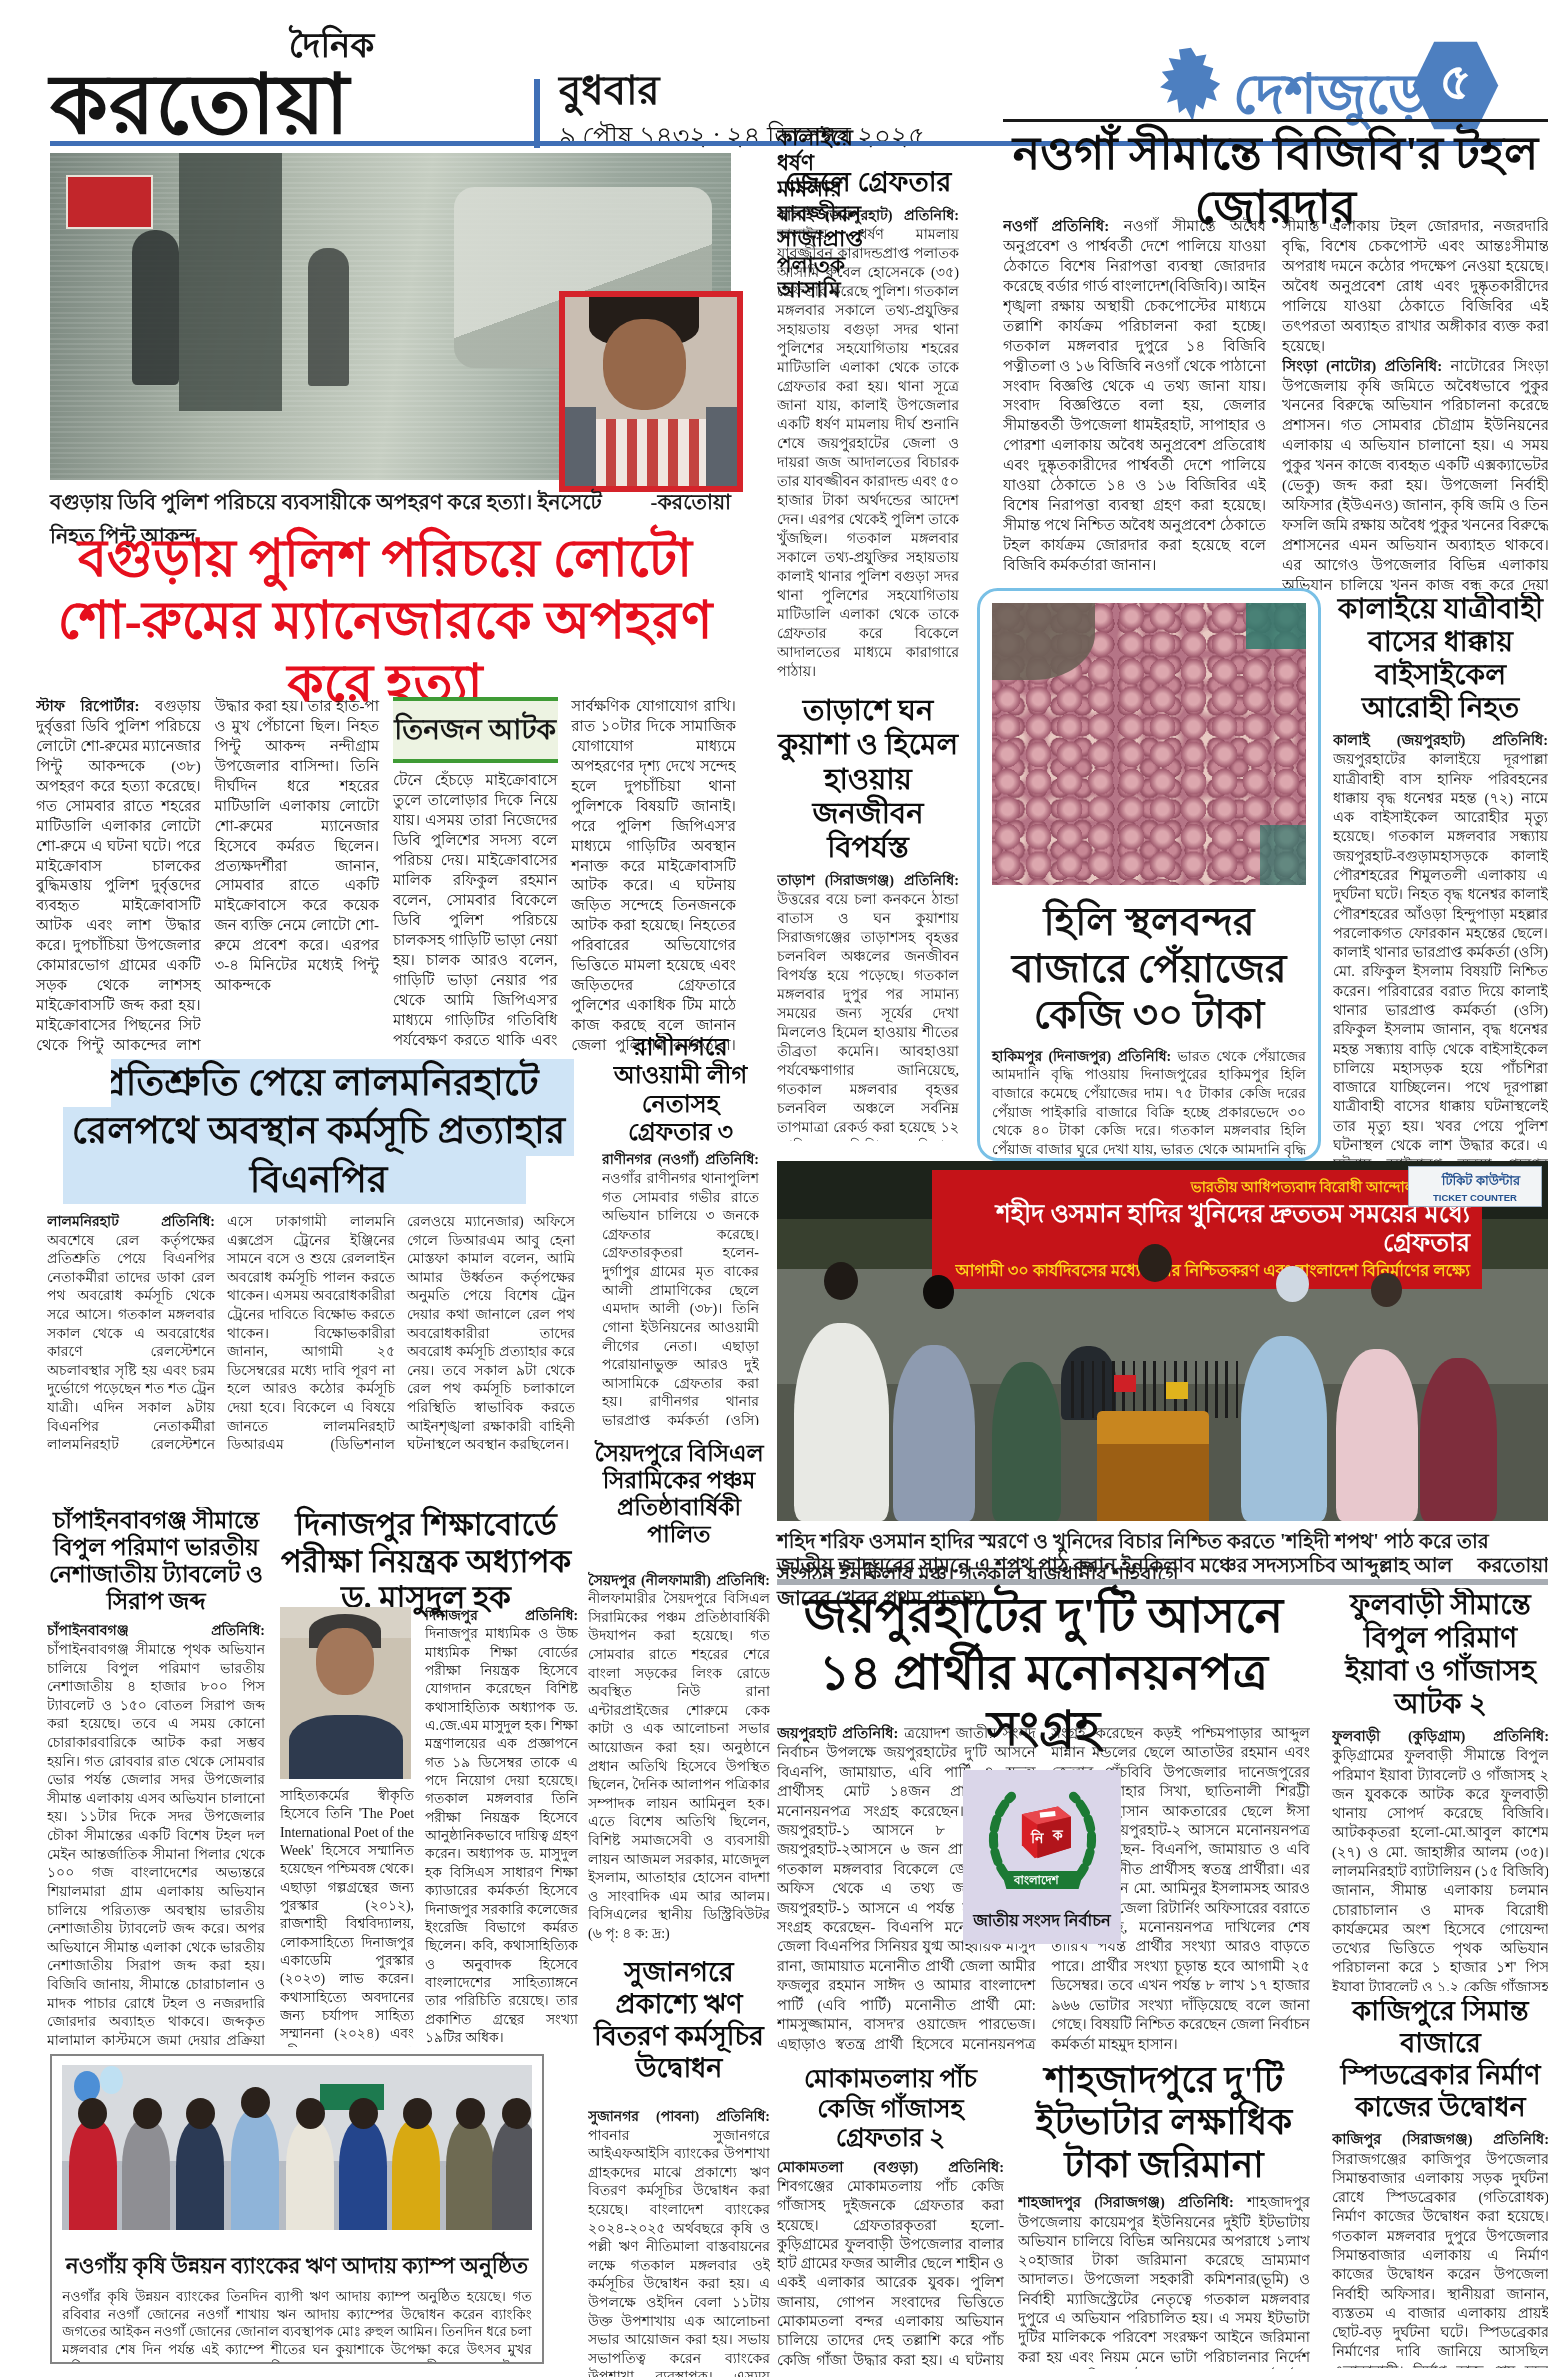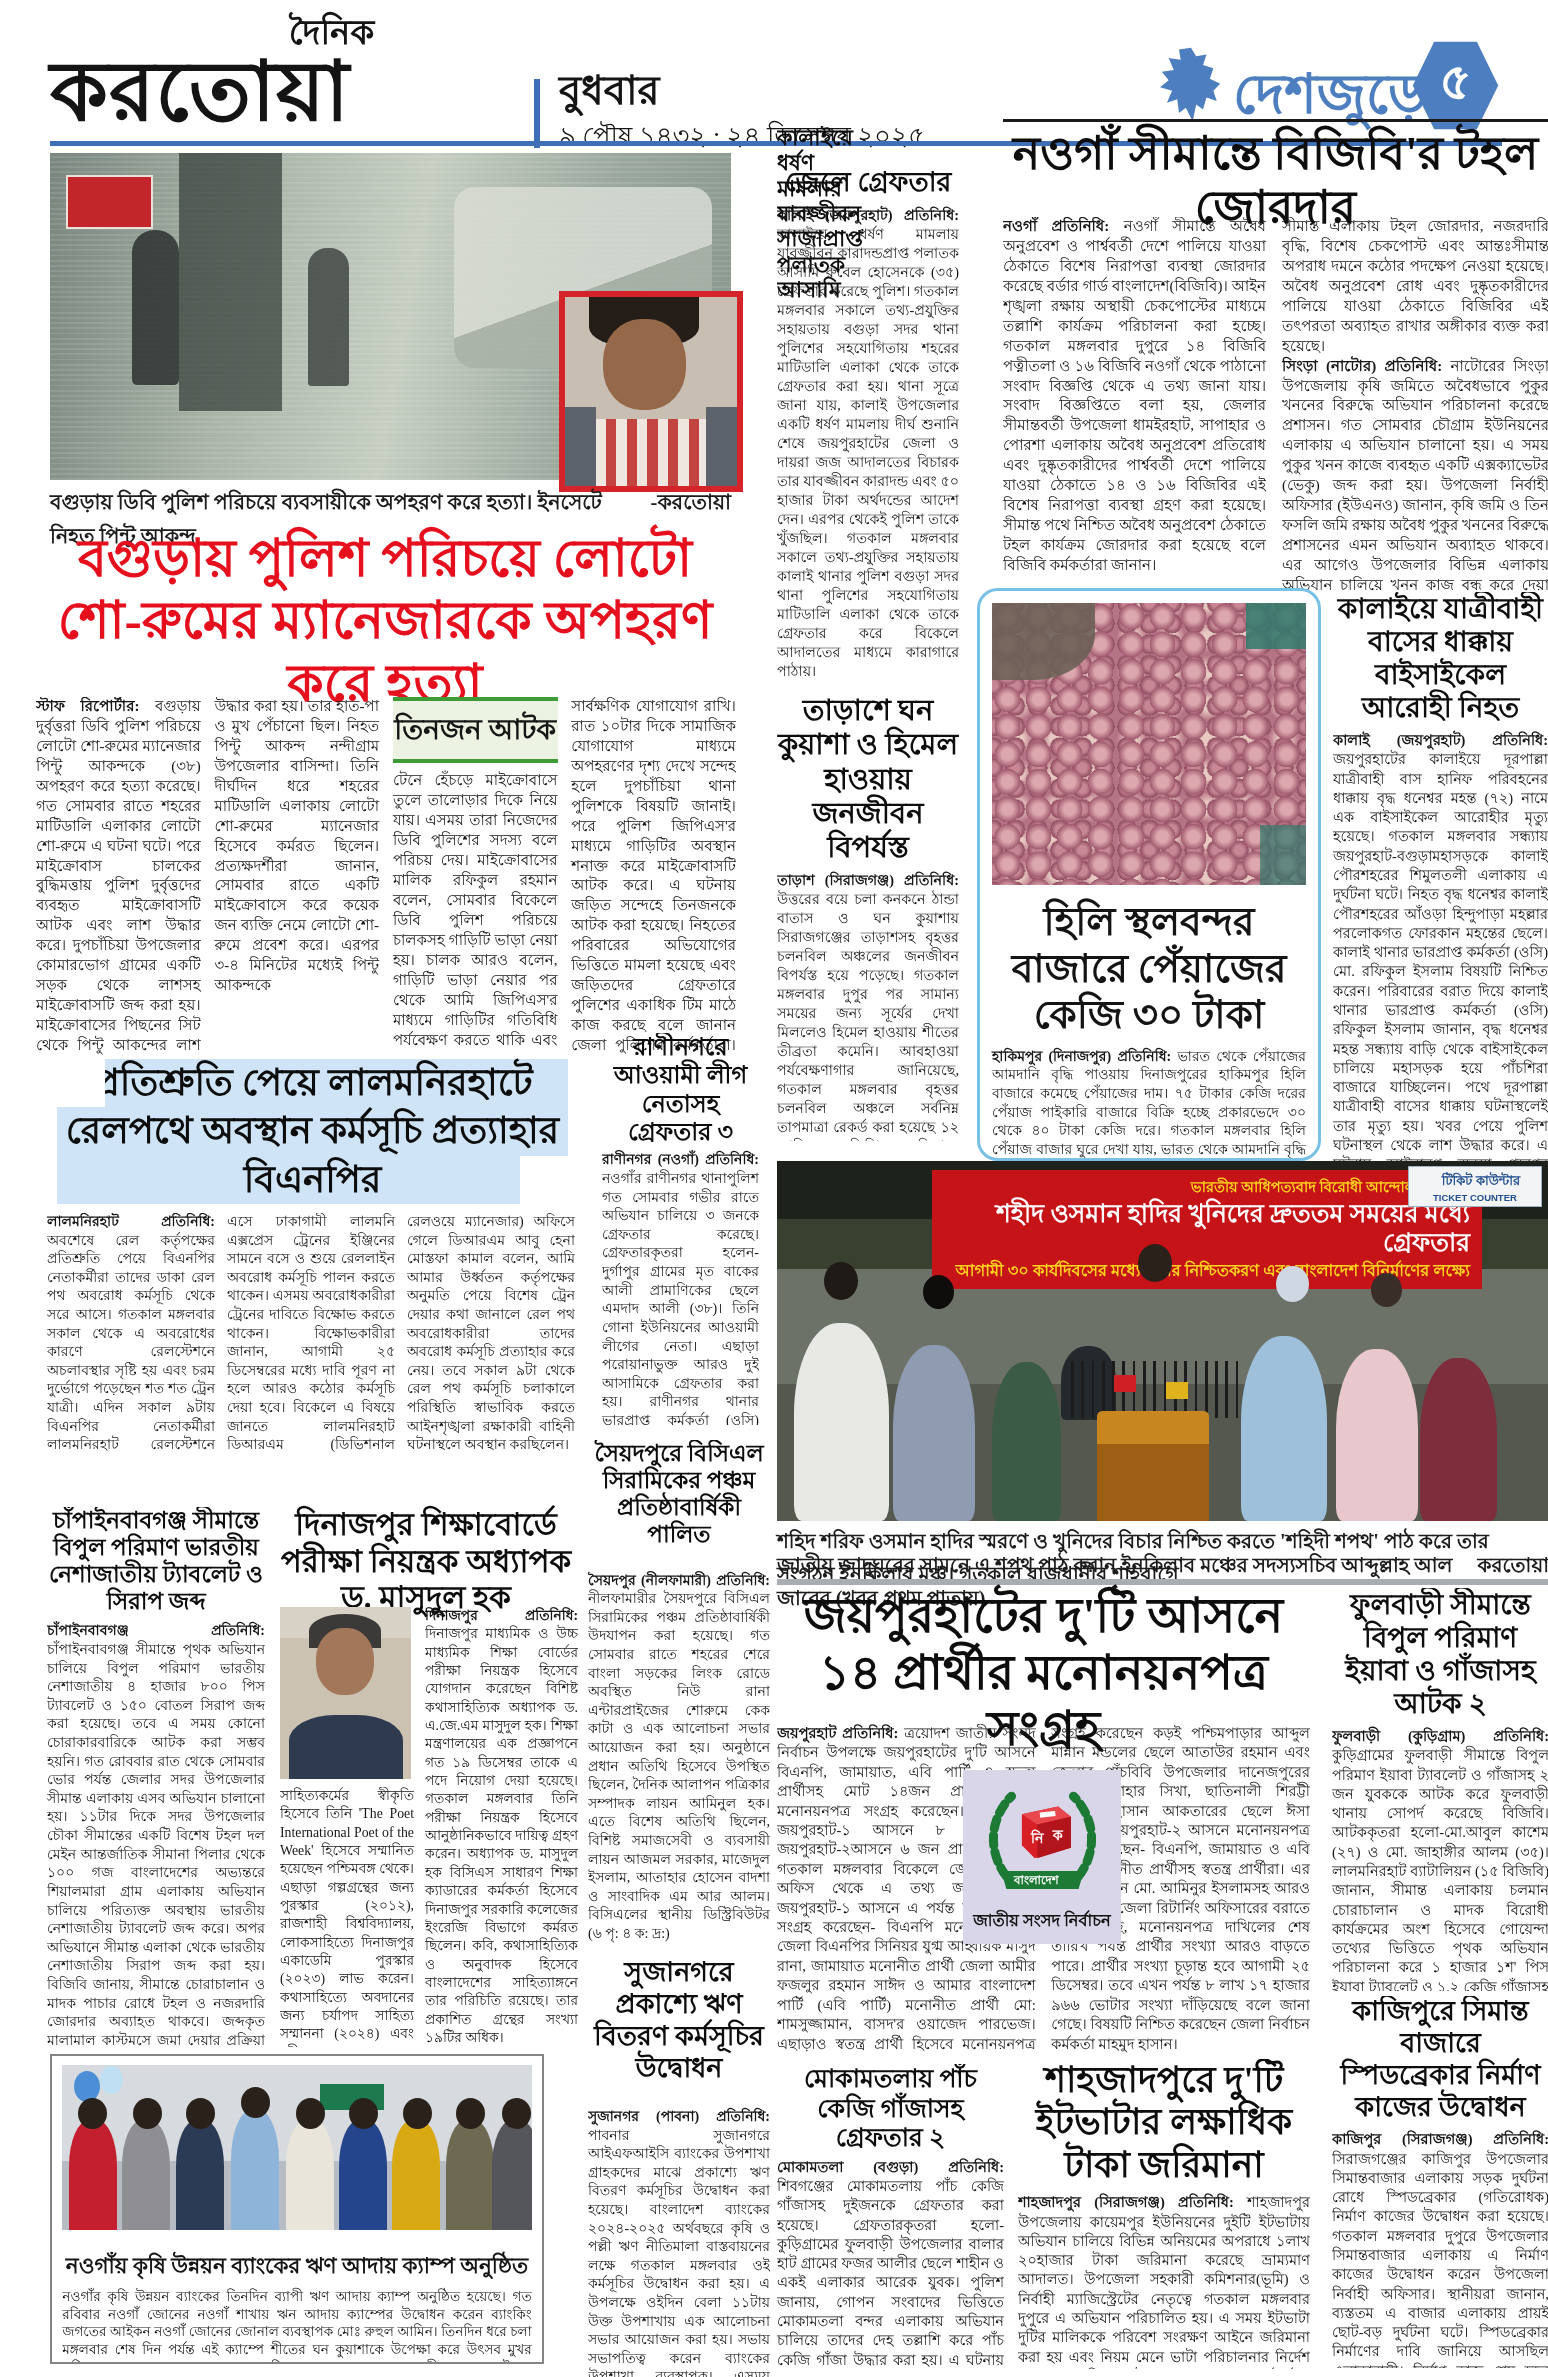--- a/index.html
+++ b/index.html
@@ -5,21 +5,21 @@
   html,body{margin:0;padding:0;background:#6e6e6e;}
   .page{position:relative;width:1548px;height:2377px;background:#ffffff;
         font-family:"Liberation Serif",serif;color:#141414;overflow:hidden;margin:0 auto;}
   .abs{position:absolute;}
   .hl{font-weight:bold;text-align:center;color:#0d0d0d;line-height:1.18;}
   .bd{text-align:justify;line-height:1.33;color:#161616;}
   .bd strong{font-weight:bold;}
   .cap{font-weight:bold;color:#1c1c1c;}
 
   
-  #brand{left:50px;top:16px;width:434px;}
+  #brand{left:50px;top:29px;width:434px;}
   #brand .btop{font-size:34px;font-weight:bold;text-align:center;padding-left:129px;line-height:1;}
   #brand .bmain{font-size:83px;font-weight:bold;line-height:1.02;letter-spacing:0.9px;}
   #vbar{left:534px;top:79px;width:6px;height:69px;background:#3f6fb6;}
   #dates{left:559px;top:69px;}
   #dates .wd{font-size:40px;font-weight:bold;line-height:1.1;}
   #dates .dl{font-size:26px;margin-top:3.4px;}
   #mapicon{left:1153px;top:46px;width:76px;height:79px;}
   #seclabel{left:1233px;top:52px;font-size:55px;font-weight:bold;color:#4d7fc0;}
   #hex{left:1411px;top:40px;width:89px;height:91px;background:#4d7fc0;
        clip-path:polygon(26% 2%,74% 2%,98% 50%,74% 98%,26% 98%,2% 50%);
@@ -83,21 +83,21 @@
   .onion-crate2{position:absolute;right:0;bottom:0;width:46px;height:60px;background:#2f7a6c;opacity:.7;}
   #hili .hl2{font-size:39px;font-weight:bold;text-align:center;line-height:1.2;margin:13.8px 0 8.6px;}
   #hili .bd{font-size:14px;}
 
   
   #col-bus{left:1333px;top:592px;width:215px;height:571px;overflow:hidden;}
   #col-bus .h{font-size:28px;}
   #col-bus .bd{font-size:14.5px;margin-top:6.9px;}
 
   
-  #bnp-box{left:57px;top:1059px;width:511px;height:145px;background:#cfe4f6;
+  #bnp-box{left:63px;top:1059px;width:511px;height:145px;background:#cfe4f6;
      display:flex;align-items:center;justify-content:flex-start;}
   #bnp-box:before{content:"";position:absolute;left:0;top:0;border-style:solid;border-width:48px 0 0 48px;border-color:#ffffff rgba(0,0,0,0) rgba(0,0,0,0) #ffffff;}
   #bnp-box:after{content:"";position:absolute;right:0;bottom:0;border-style:solid;border-width:0 48px 48px 0;border-color:rgba(0,0,0,0) #ffffff #ffffff rgba(0,0,0,0);}
   #bnp-box .h{font-size:37px;line-height:1.3;}
   #lal-body{left:47px;top:1213px;width:528px;height:289px;column-count:3;column-gap:12px;font-size:14px;overflow:hidden;}
 
   
   #col-rani{left:602px;top:1033px;width:157px;height:392px;overflow:hidden;}
   #col-rani .h{font-size:24px;}
   #col-rani .bd{font-size:14px;margin-top:5.2px;}

